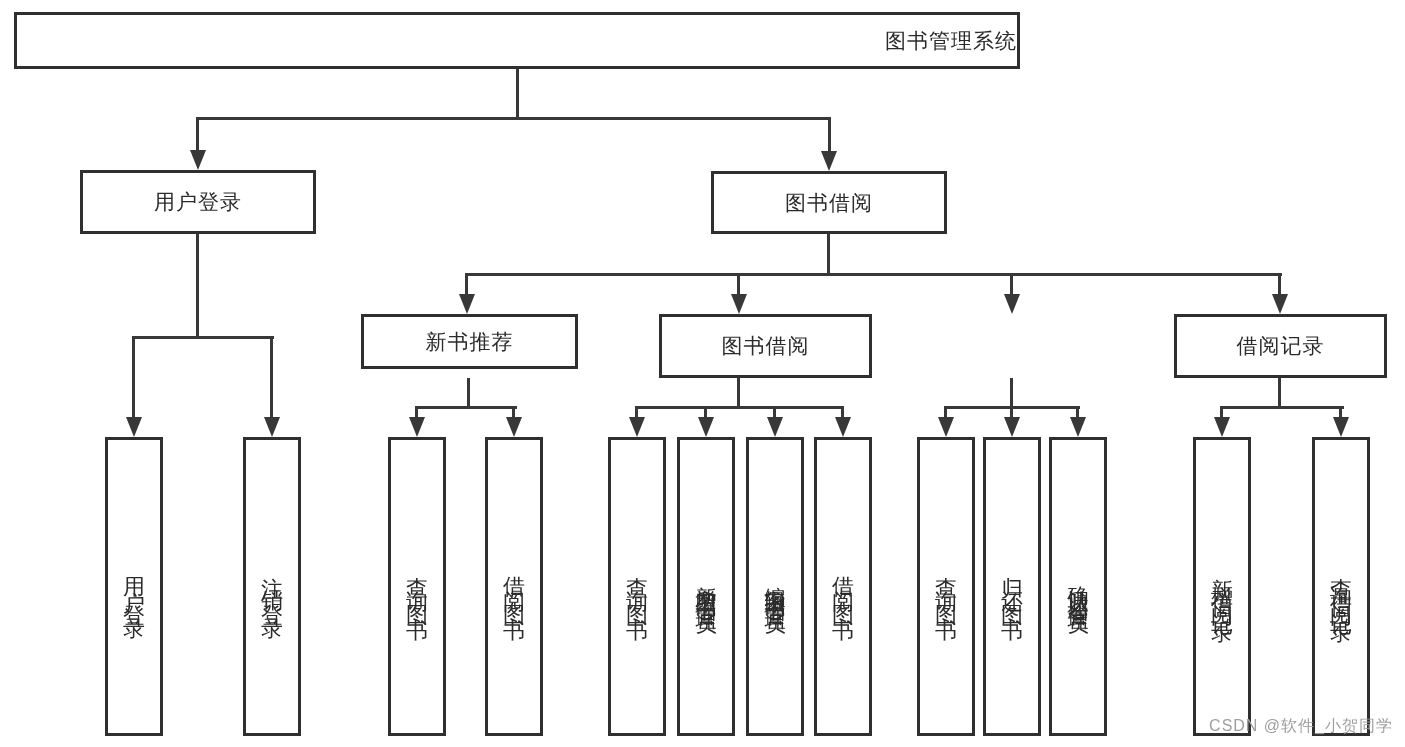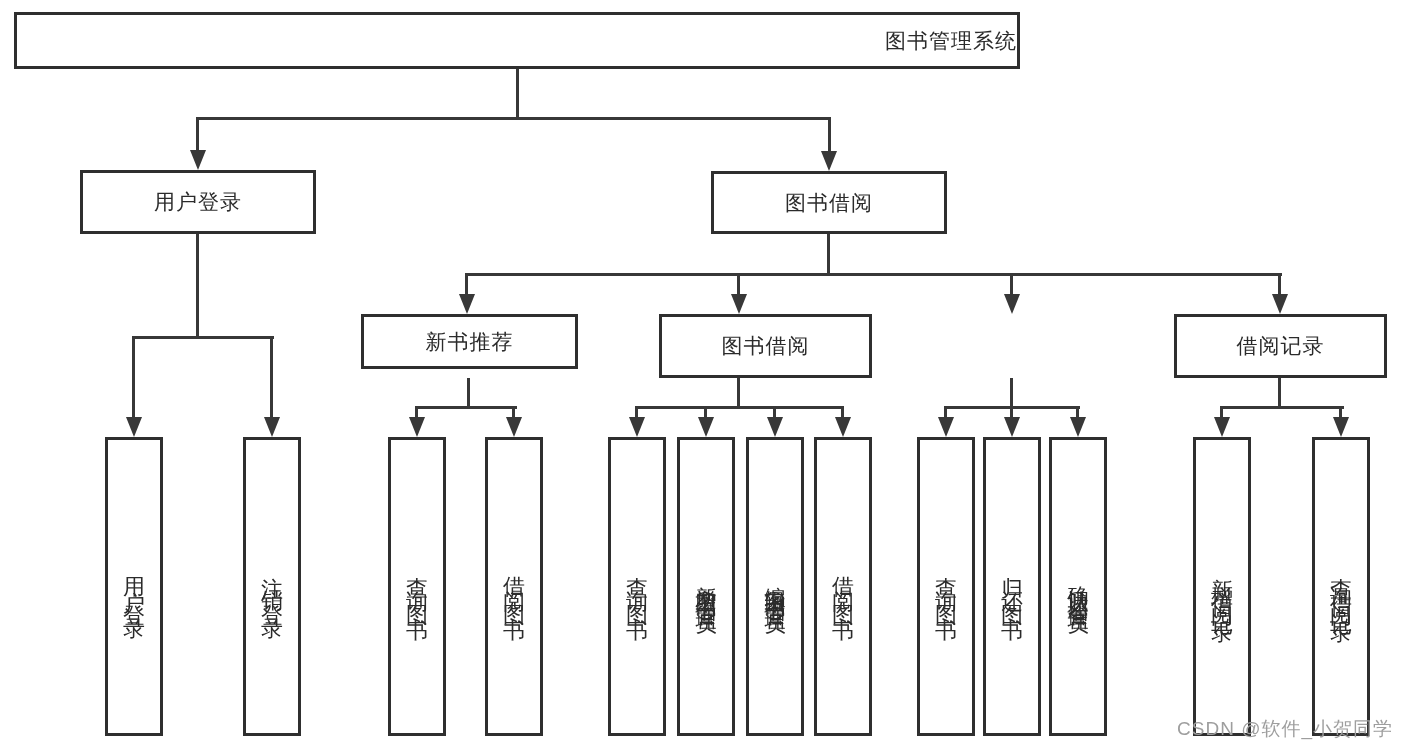--- a/index.html
+++ b/index.html
@@ -62,21 +62,21 @@
     position:absolute;
     width:0;height:0;
     border-left:8px solid transparent;
     border-right:8px solid transparent;
     border-top:20px solid var(--line);
   }
   .watermark{
     position:absolute;
     top:716px;
     right:12px;
-    font-size:19px;
+    font-size:16px;
     letter-spacing:1px;
     color:var(--watermark);
   }
 </style>
 </head>
 <body>
 
 <div class="canvas">
 
   <div class="hbox" style="left:14px;top:12px;width:1006px;height:57px;justify-content:flex-end;">

